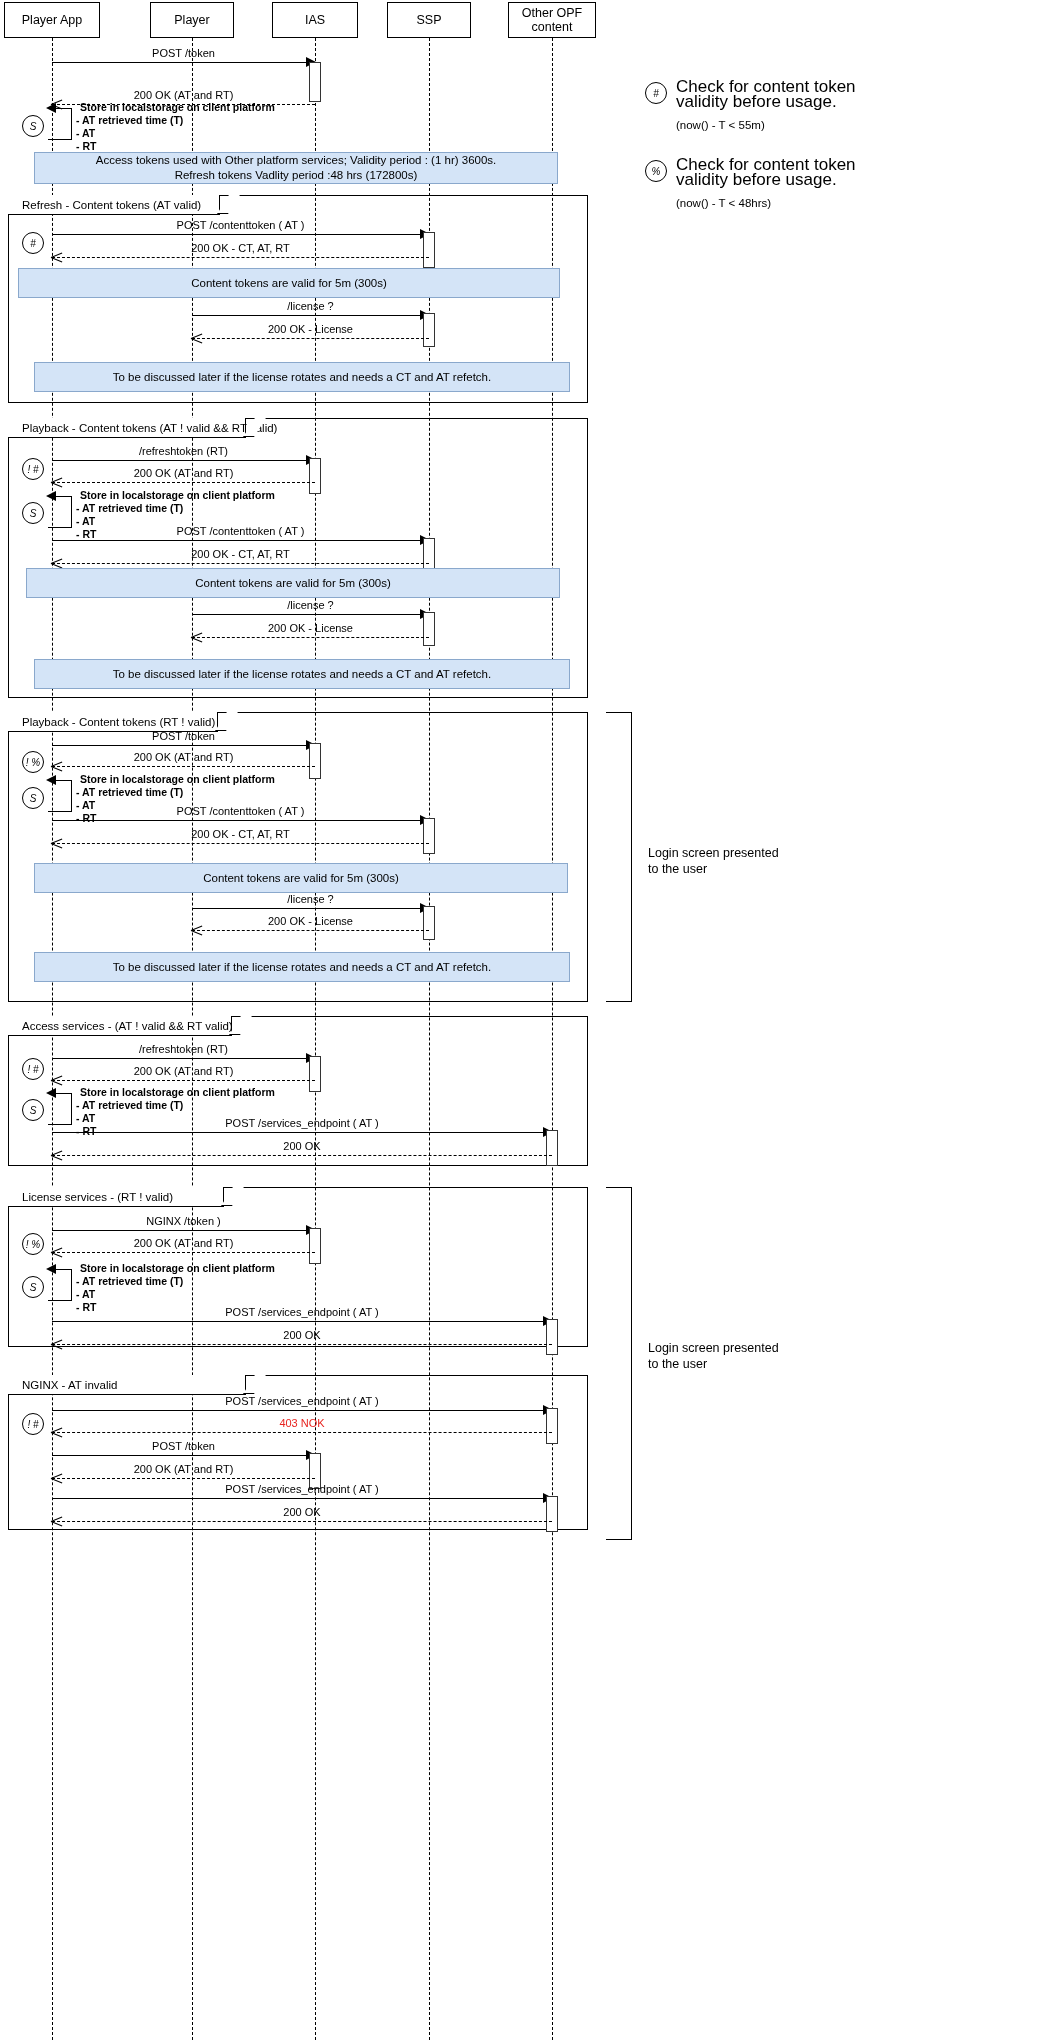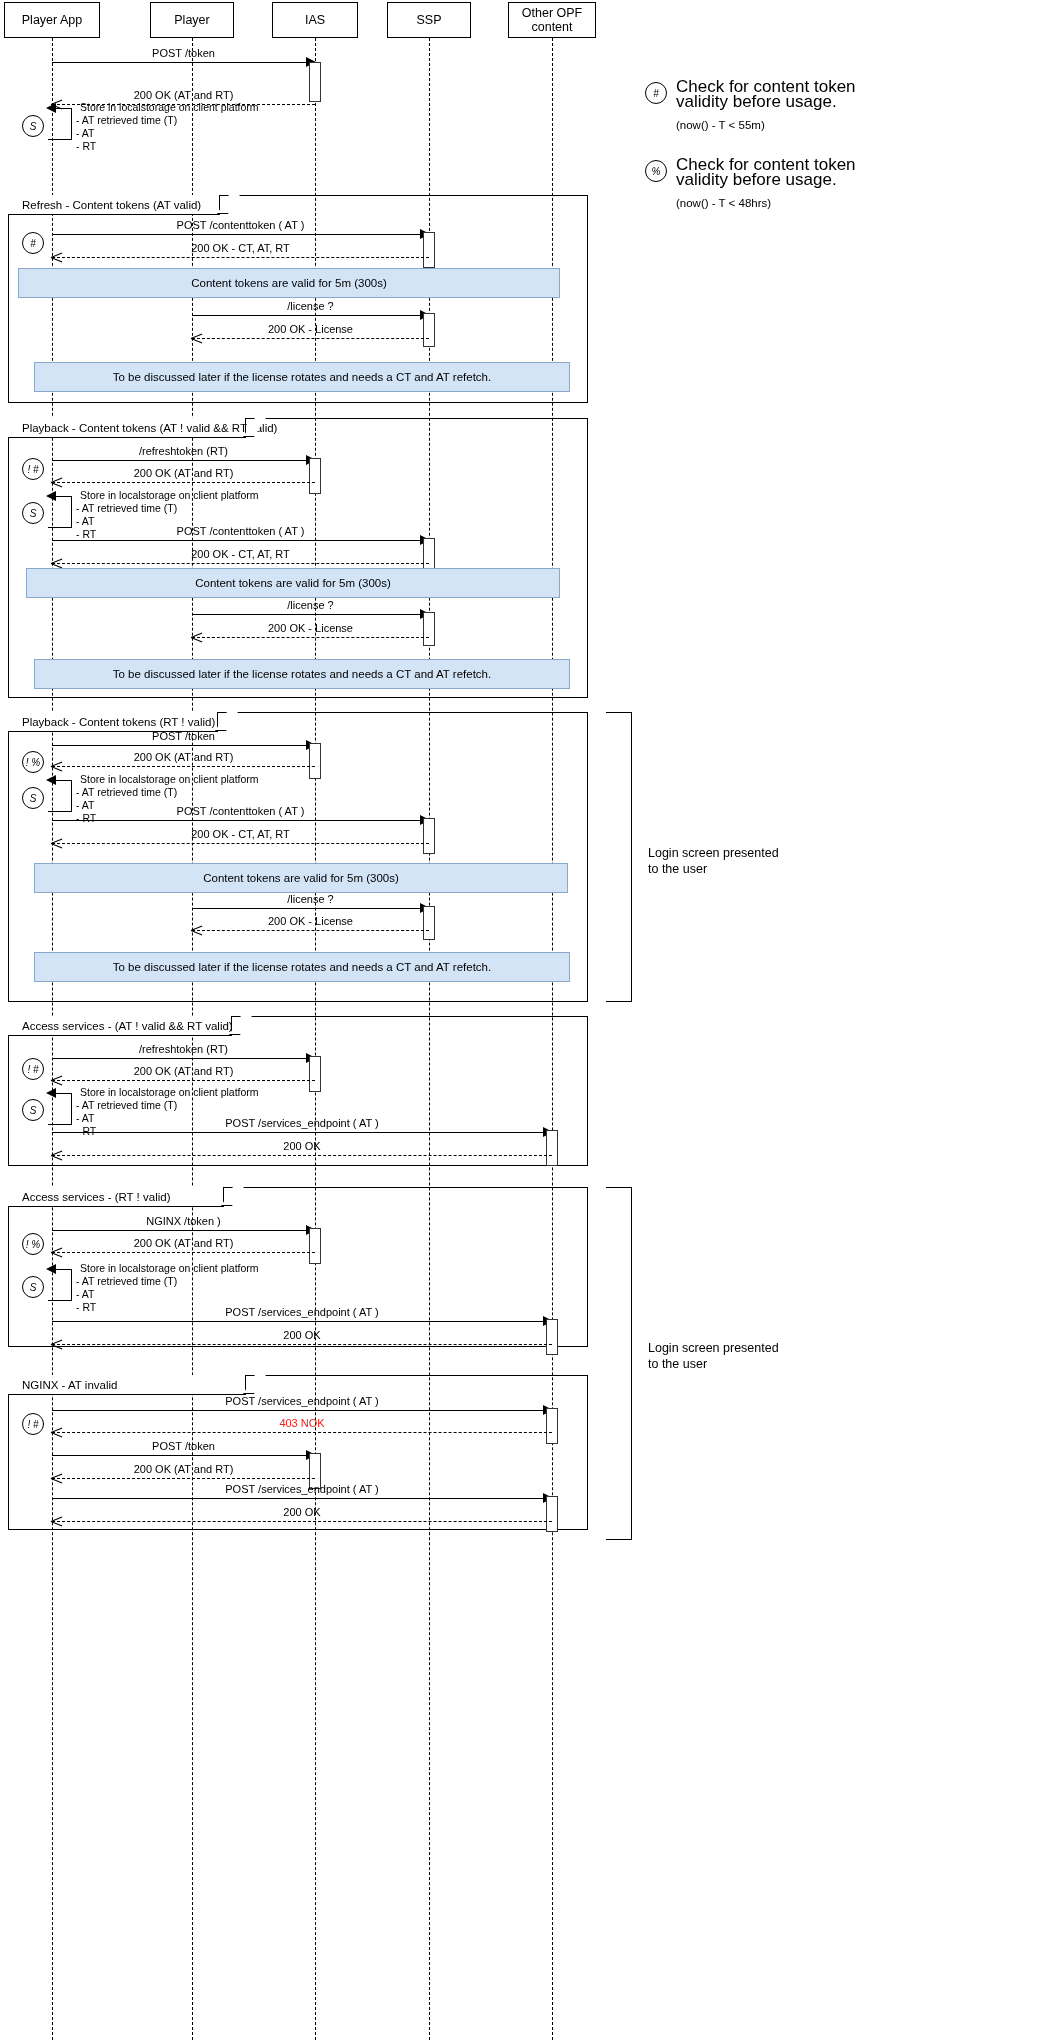--- a/index.html
+++ b/index.html
@@ -37,21 +37,21 @@
   .arrowL-open:after{transform:rotate(22deg);}
 
   .activation{position:absolute;width:12px;background:#fff;border:1.3px solid #333;box-sizing:border-box;}
 
   .selfmsg{position:absolute;}
   .selfmsg .top{position:absolute;left:0;top:0;height:0;border-top:1.3px solid #000;}
   .selfmsg .right{position:absolute;top:0;height:100%;width:0;border-left:1.3px solid #000;}
   .selfmsg .bot{position:absolute;left:0;bottom:0;height:0;border-top:1.3px solid #000;}
   .selfmsg .ar{position:absolute;left:-2px;top:-5px;width:0;height:0;
       border-top:5px solid transparent;border-bottom:5px solid transparent;border-right:10px solid #000;}
-  .selftext{position:absolute;font-size:10.5px;line-height:12.5px;white-space:pre;}
+  .selftext{position:absolute;font-size:10.5px;line-height:12.5px;white-space:pre;font-weight:bold;}
 
   .badge{position:absolute;border:1.2px solid #000;border-radius:50%;
       display:flex;align-items:center;justify-content:center;
       font-size:10px;font-style:italic;background:#fff;box-sizing:border-box;}
   .legend-text{position:absolute;font-size:17px;line-height:15px;white-space:pre-line;}
   .legend-sub{position:absolute;font-size:11.5px;white-space:nowrap;}
 
   .bracket{position:absolute;border:1.6px solid #000;border-left:0;box-sizing:border-box;}
   .bracket-label{position:absolute;font-size:12.5px;line-height:16px;white-space:pre-line;}
 
@@ -87,20 +87,22 @@
     <div class="selfmsg" style="left:48px;top:108px;width:24px;height:32px;">
       <div class="top" style="width: 24px;"></div>
       <div class="right" style="left: 23px;"></div>
       <div class="bot" style="width: 24px;"></div>
       <div class="ar"></div>
     </div>
     <div class="selftext" style="left:80px;top:101px;">Store in localstorage on client platform</div>
     <div class="selftext" style="left:76px;top:114px;">- AT retrieved time (T)</div>
     <div class="selftext" style="left:76px;top:127px;">- AT</div>
     <div class="selftext" style="left:76px;top:140px;">- RT</div>
+    <div class="note" style="left: 34px; top: 152px; width: 524px; height: 32px; white-space: pre-line;">Access tokens used with Other platform services; Validity period : (1 hr) 3600s.
+Refresh tokens Vadlity period :48 hrs (172800s)</div>
     <div class="frame" style="left:8px;top:195px;width:580px;height:208px;"></div>
     <div class="frame-label" style="left:8px;top:195px;width:212px;height:20px;line-height:16px;">Refresh - Content tokens (AT valid)</div>
     <div class="badge" style="left:22px;top:232px;width:22px;height:22px;">#</div>
     <div class="msg" style="left:52px;top:234px;width:377px;">
       <div class="line"></div>
       <div class="arrowR"></div>
       <div class="lbl">POST /contenttoken ( AT )</div>
     </div>
     <div class="activation" style="left:423px;top:232px;height:36px;"></div>
     <div class="msg dashed" style="left:52px;top:257px;width:377px;">
@@ -249,21 +251,21 @@
       <div class="arrowR"></div>
       <div class="lbl">POST /services_endpoint ( AT )</div>
     </div>
     <div class="activation" style="left:546px;top:1130px;height:36px;"></div>
     <div class="msg dashed" style="left:52px;top:1155px;width:500px;">
       <div class="line"></div>
       <div class="arrowL-open"></div>
       <div class="lbl">200 OK</div>
     </div>
     <div class="frame" style="left:8px;top:1187px;width:580px;height:160px;"></div>
-    <div class="frame-label" style="left:8px;top:1187px;width:216px;height:20px;line-height:16px;">Access services - (RT ! valid)</div>
+    <div class="frame-label" style="left:8px;top:1187px;width:216px;height:20px;line-height:16px;">License services - (RT ! valid)</div>
     <div class="badge" style="left:22px;top:1233px;width:22px;height:22px;">! %</div>
     <div class="msg" style="left:52px;top:1230px;width:263px;">
       <div class="line"></div>
       <div class="arrowR"></div>
       <div class="lbl">NGINX /token )</div>
     </div>
     <div class="activation" style="left:309px;top:1228px;height:36px;"></div>
     <div class="msg dashed" style="left:52px;top:1252px;width:263px;">
       <div class="line"></div>
       <div class="arrowL-open"></div>

